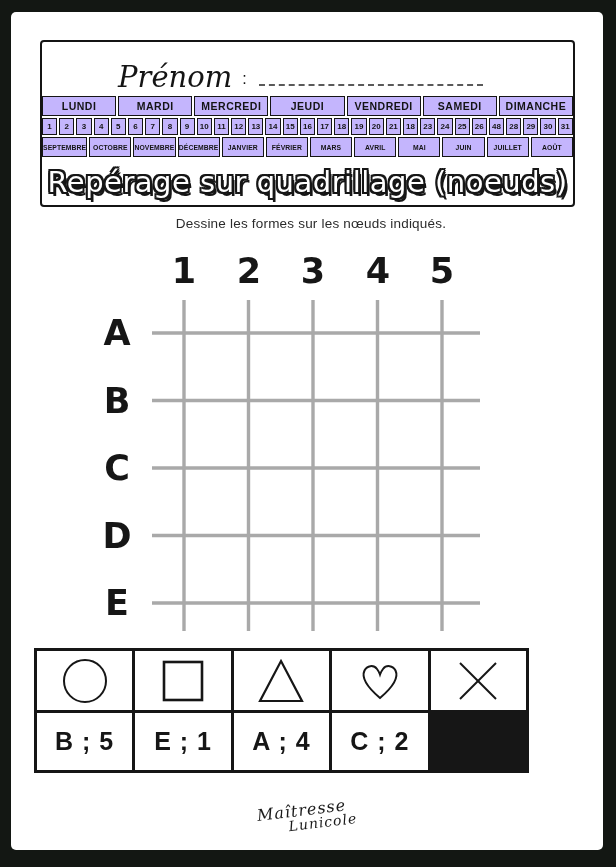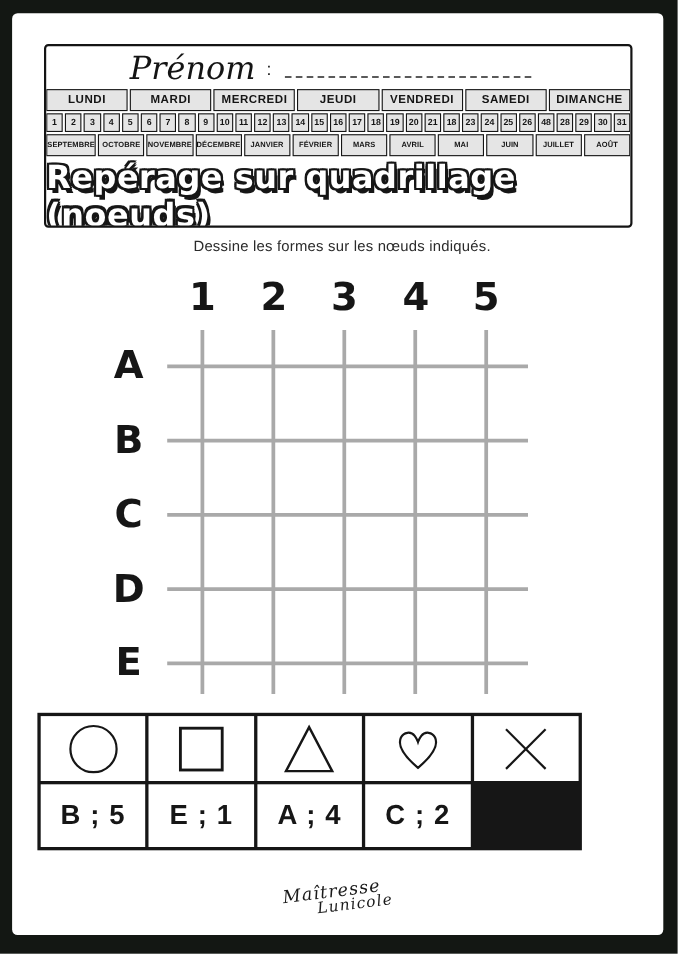--- a/index.html
+++ b/index.html
@@ -9,27 +9,27 @@
   
   .header-box{position:absolute;left:29px;top:28px;width:531px;height:163px;
     border:2.5px solid #141414;border-radius:4px;display:flex;flex-direction:column;row-gap:2px;overflow:hidden;background:#fff;}
   .prenom-row{display:flex;align-items:flex-end;height:52px;padding:6px 90px 2px 76px;box-sizing:border-box;}
   .prenom-label{font-family:"DejaVu Serif",serif;font-style:italic;font-size:29px;color:#141414;line-height:1;}
   .prenom-colon{font-size:16px;color:#141414;margin:0 12px 4px 10px;}
   .prenom-line{flex:1;height:16px;border-bottom:2.5px dashed #5a5a5a;margin-bottom:6px;}
 
   .cal-row{display:flex;column-gap:2px;}
   .cal-row .cell{flex:1;border:1.5px solid #151515;display:flex;align-items:center;justify-content:center;
-    font-weight:bold;color:#141414;background:#e5e5e5;box-sizing:border-box;}
+    font-weight:bold;color:#141414;background:#c4b5fd;box-sizing:border-box;}
   .days-row .cell{height:20px;font-size:10.5px;letter-spacing:.5px;}
   .dates-row .cell{height:17px;font-size:8px;}
   .months-row .cell{height:20px;font-size:6.8px;letter-spacing:.1px;}
 
   .title-row{flex:1;display:flex;align-items:center;justify-content:center;}
-  .sheet-title{font-family:"DejaVu Sans",sans-serif;font-weight:700;font-size:29px;letter-spacing:.5px;color:#ffffff;
+  .sheet-title{font-family:"DejaVu Sans",sans-serif;font-weight:400;font-size:29px;letter-spacing:.5px;color:#ffffff;
     text-shadow:-2px -2px 0 #161616,2px -2px 0 #161616,-2px 2px 0 #161616,2px 2px 0 #161616,
       -2px 0 0 #161616,2px 0 0 #161616,0 -2px 0 #161616,0 2px 0 #161616,3px 4px 0 #161616;}
 
   
   .instruction{position:absolute;left:4px;top:204px;width:100%;text-align:center;font-size:13.5px;color:#2b2b2b;letter-spacing:.2px;}
 
   
   .col-labels{position:absolute;left:129px;top:240px;width:372px;height:38px;}
   .col-labels span{position:absolute;transform:translateX(-50%);font-family:"DejaVu Sans",sans-serif;
     font-weight:bold;font-size:35px;color:#161616;line-height:38px;}

